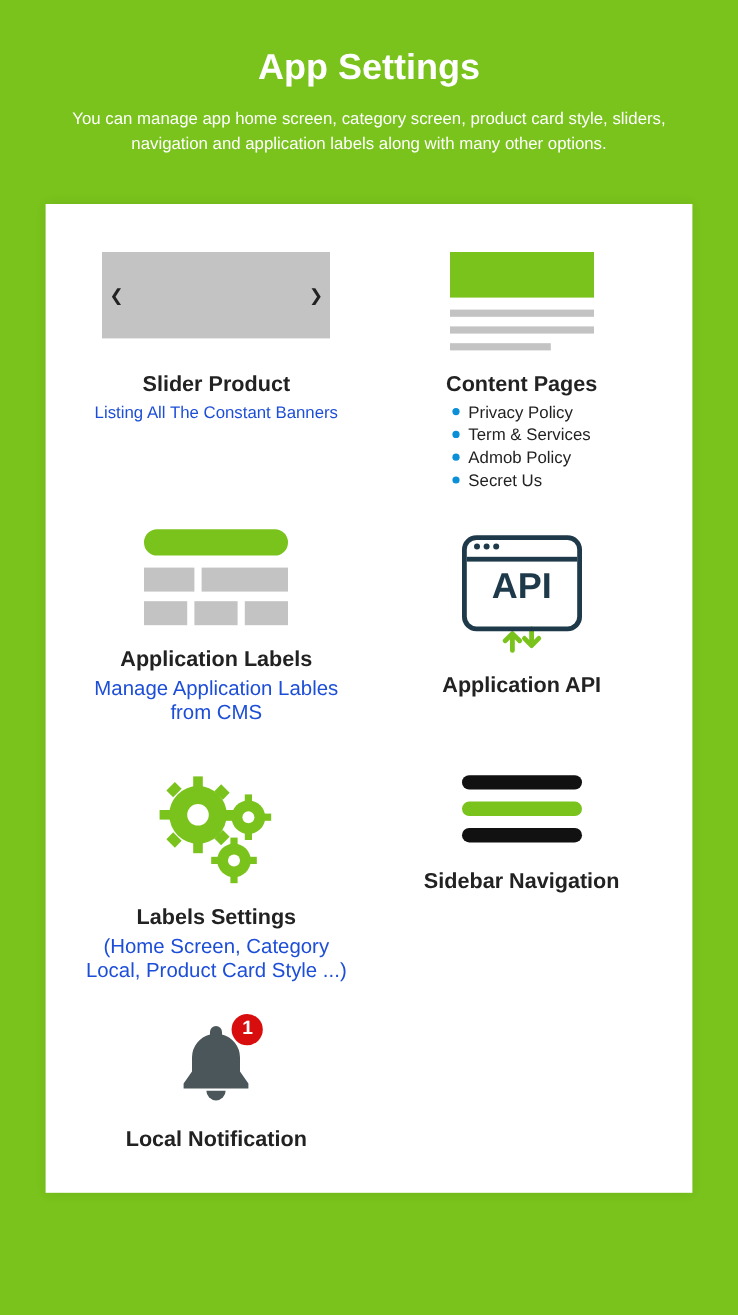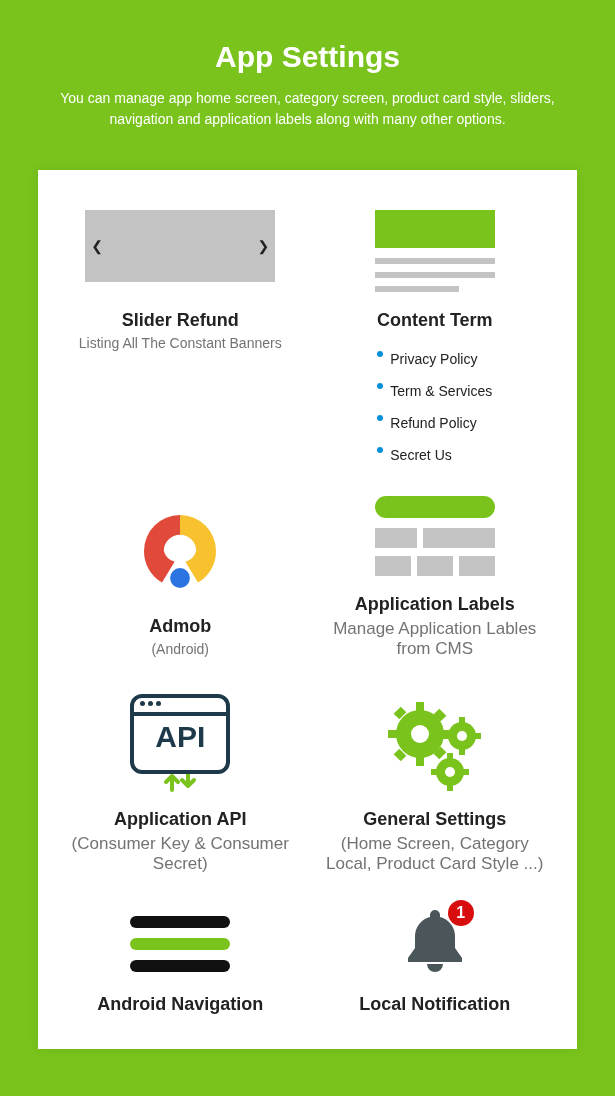--- a/index.html
+++ b/index.html
@@ -42,21 +42,21 @@
     text-align: center;
   }
   .cell-title {
     font-size: 18px;
     font-weight: 600;
     color: #222;
     margin-bottom: 4px;
   }
   .cell-sub {
     font-size: 14px;
-    color: #737373;
+    color: #1d4ed8;
   }
   .cell-sub-small {
     font-size: 17px;
   }
   
   .slider-thumb {
     position: relative;
     background: #c3c3c3;
     height: 72px;
     width: 190px;
@@ -87,22 +87,22 @@
   }
   .content-thumb .bar-gray.short { width: 70%; }
   .bullet-list {
     list-style: none;
     text-align: left;
     display: inline-block;
     font-size: 14px;
   }
   .bullet-list li {
     display: flex;
+    align-items: center;
     margin-bottom: 3px;
-    margin-top: 16px;
   }
   .bullet-list li::before {
     content: "";
     width: 6px; height: 6px;
     background: #0a8fd8;
     border-radius: 50%;
     margin-right: 7px;
   }
   
   .icon-box { height: 110px; display:flex; align-items:center; justify-content:center; margin-bottom:10px;}
@@ -140,59 +140,48 @@
   <div class="page-desc">You can manage app home screen, category screen, product card style, sliders, navigation and application labels along with many other options.</div>
 
   <div class="panel">
     <div class="grid">
 
       <div class="cell">
         <div class="slider-thumb">
           <span class="arrow">❮</span>
           <span class="arrow">❯</span>
         </div>
-        <div class="cell-title">Slider Refund</div>
+        <div class="cell-title">Slider Product</div>
         <div class="cell-sub">Listing All The Constant Banners</div>
       </div>
 
       <div class="cell">
         <div class="content-thumb">
           <div class="bar-green"></div>
           <div class="bar-gray"></div>
           <div class="bar-gray"></div>
           <div class="bar-gray short"></div>
         </div>
-        <div class="cell-title">Content Term</div>
+        <div class="cell-title">Content Pages</div>
         <ul class="bullet-list">
           <li>
               <span>Privacy Policy</span>
             </li>
           <li>
               <span>Term &amp; Services</span>
             </li>
           <li>
-              <span>Refund Policy</span>
+              <span>Admob Policy</span>
             </li>
           <li>
               <span>Secret Us</span>
             </li>
         </ul>
       </div>
 
-      <div class="cell">
-        <div class="icon-box">
-          <svg width="90" height="90" viewBox="0 0 100 100">
-            <path d="M50 10 A40 40 0 0 0 10 50 A40 40 0 0 0 30 85 L44 62 A18 18 0 0 1 32 50 A18 18 0 0 1 50 32 Z" fill="#e14a3a"></path>
-            <path d="M50 10 A40 40 0 0 1 90 50 A40 40 0 0 1 70 85 L56 62 A18 18 0 0 0 68 50 A18 18 0 0 0 50 32 Z" fill="#f7c22d"></path>
-            <circle cx="50" cy="80" r="11" fill="#2b74e2"></circle>
-          </svg>
-        </div>
-        <div class="cell-title">Admob</div>
-        <div class="cell-sub">(Android)</div>
-      </div>
 
       <div class="cell">
         <div class="icon-box" style="height:auto;margin-bottom:18px;">
           <div class="labels-thumb">
             <div class="pill"></div>
             <div class="row1">
                 <div></div>
                 <div></div>
               </div>
             <div class="row2">
@@ -217,21 +206,20 @@
             <div class="api-text">API</div>
           </div>
           <div class="api-arrows">
             <svg width="40" height="26" viewBox="0 0 40 26">
               <path d="M12 22 L12 8 M6 14 L12 8 L18 14" stroke="#79c31c" stroke-width="4" fill="none" stroke-linecap="round" stroke-linejoin="round"></path>
               <path d="M28 4 L28 18 M22 12 L28 18 L34 12" stroke="#79c31c" stroke-width="4" fill="none" stroke-linecap="round" stroke-linejoin="round"></path>
             </svg>
           </div>
         </div>
         <div class="cell-title">Application API</div>
-        <div class="cell-sub cell-sub-small">(Consumer Key &amp; Consumer Secret)</div>
       </div>
 
       <div class="cell">
         <div class="icon-box">
           <svg width="110" height="100" viewBox="0 0 110 100">
             <g fill="#79c31c">
               <circle cx="40" cy="40" r="24"></circle>
               <circle cx="40" cy="40" r="9" fill="#fff"></circle>
               <g>
                 <rect x="36" y="8" width="8" height="12"></rect>
@@ -251,33 +239,33 @@
               <rect x="93" y="39" width="8" height="6"></rect>
               <circle cx="70" cy="78" r="14"></circle>
               <circle cx="70" cy="78" r="5" fill="#fff"></circle>
               <rect x="67" y="59" width="6" height="8"></rect>
               <rect x="67" y="89" width="6" height="8"></rect>
               <rect x="51" y="75" width="8" height="6"></rect>
               <rect x="81" y="75" width="8" height="6"></rect>
             </g>
           </svg>
         </div>
-        <div class="cell-title">General Settings</div>
+        <div class="cell-title">Labels Settings</div>
         <div class="cell-sub cell-sub-small">(Home Screen, Category Local, Product Card Style ...)</div>
       </div>
 
       <div class="cell">
         <div class="icon-box" style="height:80px;">
           <div class="ham">
               <div></div>
               <div></div>
               <div></div>
             </div>
         </div>
-        <div class="cell-title">Android Navigation</div>
+        <div class="cell-title">Sidebar Navigation</div>
       </div>
 
       <div class="cell">
         <div class="icon-box" style="height:80px;">
           <div class="bell-wrap">
             <svg width="70" height="76" viewBox="0 0 70 76">
               <path fill="#4a5659" d="M35 6 a5 5 0 0 1 5 5 v2 a20 20 0 0 1 15 19 v12 l7 10 v4 H8 v-4 l7-10 V32 a20 20 0 0 1 15-19 v-2 a5 5 0 0 1 5-5 z"></path>
               <path fill="#4a5659" d="M27 60 a8 8 0 0 0 16 0 z"></path>
             </svg>
             <div class="badge">1</div>

